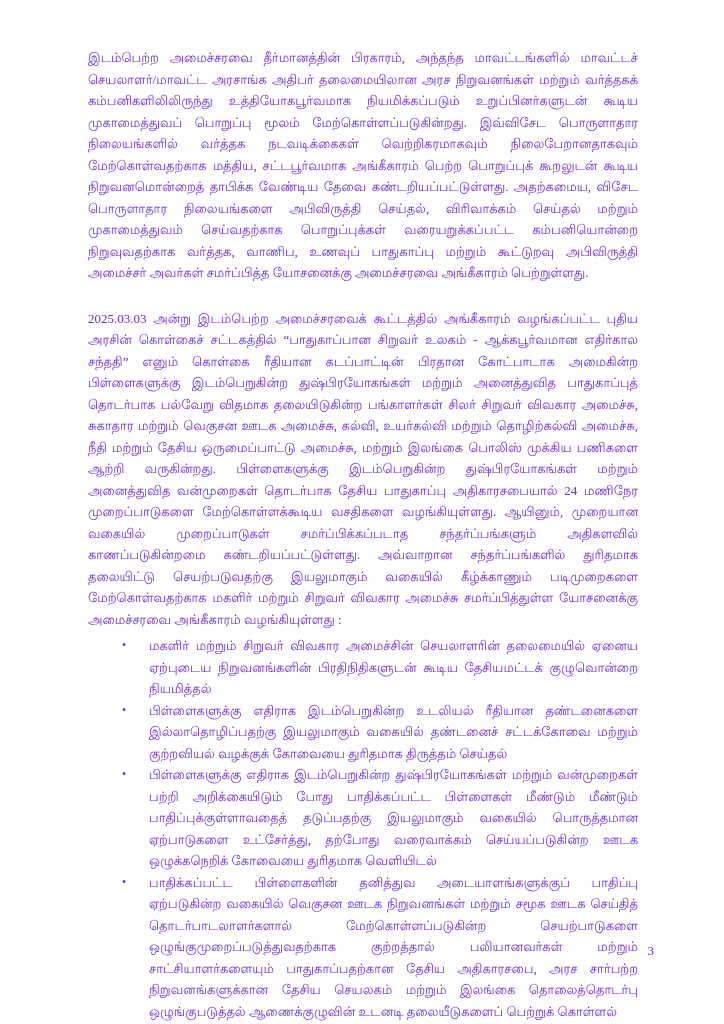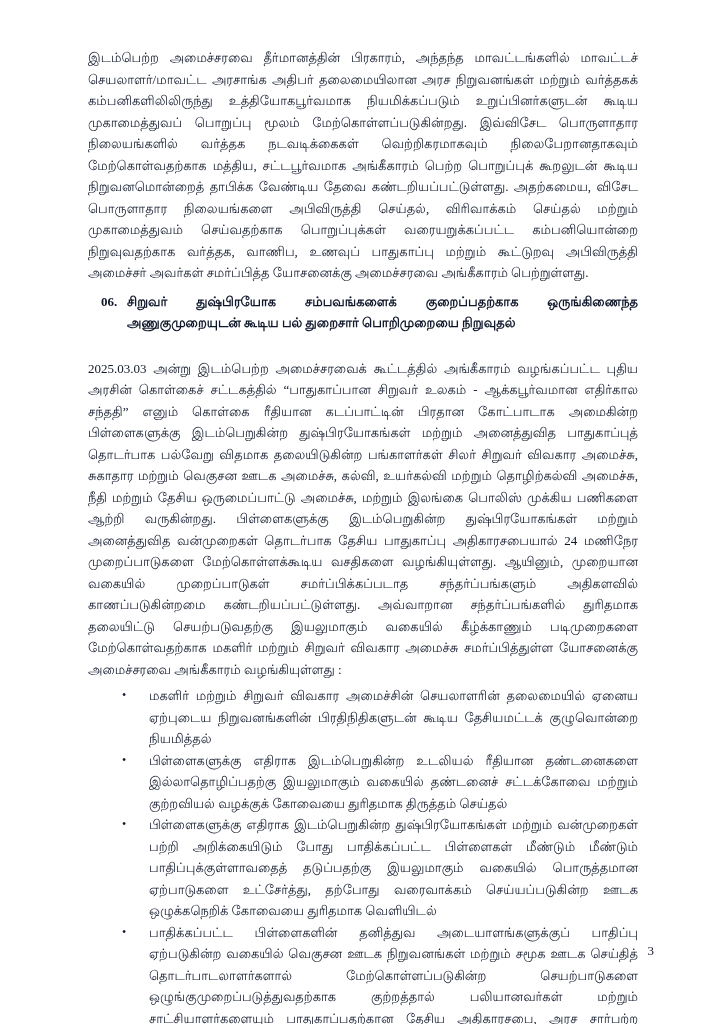--- a/index.html
+++ b/index.html
@@ -6,21 +6,21 @@
     margin: 0;
     padding: 0;
     background: #ffffff;
   }
   .page {
     position: relative;
     width: 724px;
     height: 1024px;
     background: #ffffff;
     font-family: "Liberation Serif", "DejaVu Serif", serif;
-    color: #0f172a;
+    color: #6d28d9;
     overflow: hidden;
     box-sizing: border-box;
     padding: 47px 86px 0 88px;
   }
   .body-par {
     margin: 0;
     font-size: 13px;
     line-height: 21.5px;
     text-align: justify;
     text-justify: inter-word;
@@ -74,24 +74,20 @@
     line-height: 18px;
   }
 </style>
 </head>
 <body>
 
 <div class="page">
 
   <p class="body-par">இடம்பெற்ற அமைச்சரவை தீர்மானத்தின் பிரகாரம், அந்தந்த மாவட்டங்களில் மாவட்டச் செயலாளர்/மாவட்ட அரசாங்க அதிபர் தலைமையிலான அரச நிறுவனங்கள் மற்றும் வர்த்தகக் கம்பனிகளிலிலிருந்து உத்தியோகபூர்வமாக நியமிக்கப்படும் உறுப்பினர்களுடன் கூடிய முகாமைத்துவப் பொறுப்பு மூலம் மேற்கொள்ளப்படுகின்றது. இவ்விசேட பொருளாதார நிலையங்களில் வர்த்தக நடவடிக்கைகள் வெற்றிகரமாகவும் நிலைபேறானதாகவும் மேற்கொள்வதற்காக மத்திய, சட்டபூர்வமாக அங்கீகாரம் பெற்ற பொறுப்புக் கூறலுடன் கூடிய நிறுவனமொன்றைத் தாபிக்க வேண்டிய தேவை கண்டறியப்பட்டுள்ளது. அதற்கமைய, விசேட பொருளாதார நிலையங்களை அபிவிருத்தி செய்தல், விரிவாக்கம் செய்தல் மற்றும் முகாமைத்துவம் செய்வதற்காக பொறுப்புக்கள் வரையறுக்கப்பட்ட கம்பனியொன்றை நிறுவுவதற்காக வர்த்தக, வாணிப, உணவுப் பாதுகாப்பு மற்றும் கூட்டுறவு அபிவிருத்தி அமைச்சர் அவர்கள் சமர்ப்பித்த யோசனைக்கு அமைச்சரவை அங்கீகாரம் பெற்றுள்ளது.</p>
 
-  <div class="section-heading">
-    <span class="section-number">06.</span>
-    <span class="section-title">சிறுவர் துஷ்பிரயோக சம்பவங்களைக் குறைப்பதற்காக ஒருங்கிணைந்த அணுகுமுறையுடன் கூடிய பல் துறைசார் பொறிமுறையை நிறுவுதல்</span>
-  </div>
 
   <p class="body-par par-decision">2025.03.03 அன்று இடம்பெற்ற அமைச்சரவைக் கூட்டத்தில் அங்கீகாரம் வழங்கப்பட்ட புதிய அரசின் கொள்கைச் சட்டகத்தில் “பாதுகாப்பான சிறுவர் உலகம் - ஆக்கபூர்வமான எதிர்கால சந்ததி” எனும் கொள்கை ரீதியான கடப்பாட்டின் பிரதான கோட்பாடாக அமைகின்ற பிள்ளைகளுக்கு இடம்பெறுகின்ற துஷ்பிரயோகங்கள் மற்றும் அனைத்துவித பாதுகாப்புத் தொடர்பாக பல்வேறு விதமாக தலையிடுகின்ற பங்காளர்கள் சிலர் சிறுவர் விவகார அமைச்சு, சுகாதார மற்றும் வெகுசன ஊடக அமைச்சு, கல்வி, உயர்கல்வி மற்றும் தொழிற்கல்வி அமைச்சு, நீதி மற்றும் தேசிய ஒருமைப்பாட்டு அமைச்சு, மற்றும் இலங்கை பொலிஸ் முக்கிய பணிகளை ஆற்றி வருகின்றது. பிள்ளைகளுக்கு இடம்பெறுகின்ற துஷ்பிரயோகங்கள் மற்றும் அனைத்துவித வன்முறைகள் தொடர்பாக தேசிய பாதுகாப்பு அதிகாரசபையால் 24 மணிநேர முறைப்பாடுகளை மேற்கொள்ளக்கூடிய வசதிகளை வழங்கியுள்ளது. ஆயினும், முறையான வகையில் முறைப்பாடுகள் சமர்ப்பிக்கப்படாத சந்தர்ப்பங்களும் அதிகளவில் காணப்படுகின்றமை கண்டறியப்பட்டுள்ளது. அவ்வாறான சந்தர்ப்பங்களில் துரிதமாக தலையிட்டு செயற்படுவதற்கு இயலுமாகும் வகையில் கீழ்க்காணும் படிமுறைகளை மேற்கொள்வதற்காக மகளிர் மற்றும் சிறுவர் விவகார அமைச்சு சமர்ப்பித்துள்ள யோசனைக்கு அமைச்சரவை அங்கீகாரம் வழங்கியுள்ளது :</p>
 
   <ul class="bullet-list">
     <li>
       <span class="bullet-dot">•</span>
       <span>மகளிர் மற்றும் சிறுவர் விவகார அமைச்சின் செயலாளரின் தலைமையில் ஏனைய ஏற்புடைய நிறுவனங்களின் பிரதிநிதிகளுடன் கூடிய தேசியமட்டக் குழுவொன்றை நியமித்தல்</span>
     </li>
     <li>
       <span class="bullet-dot">•</span>

